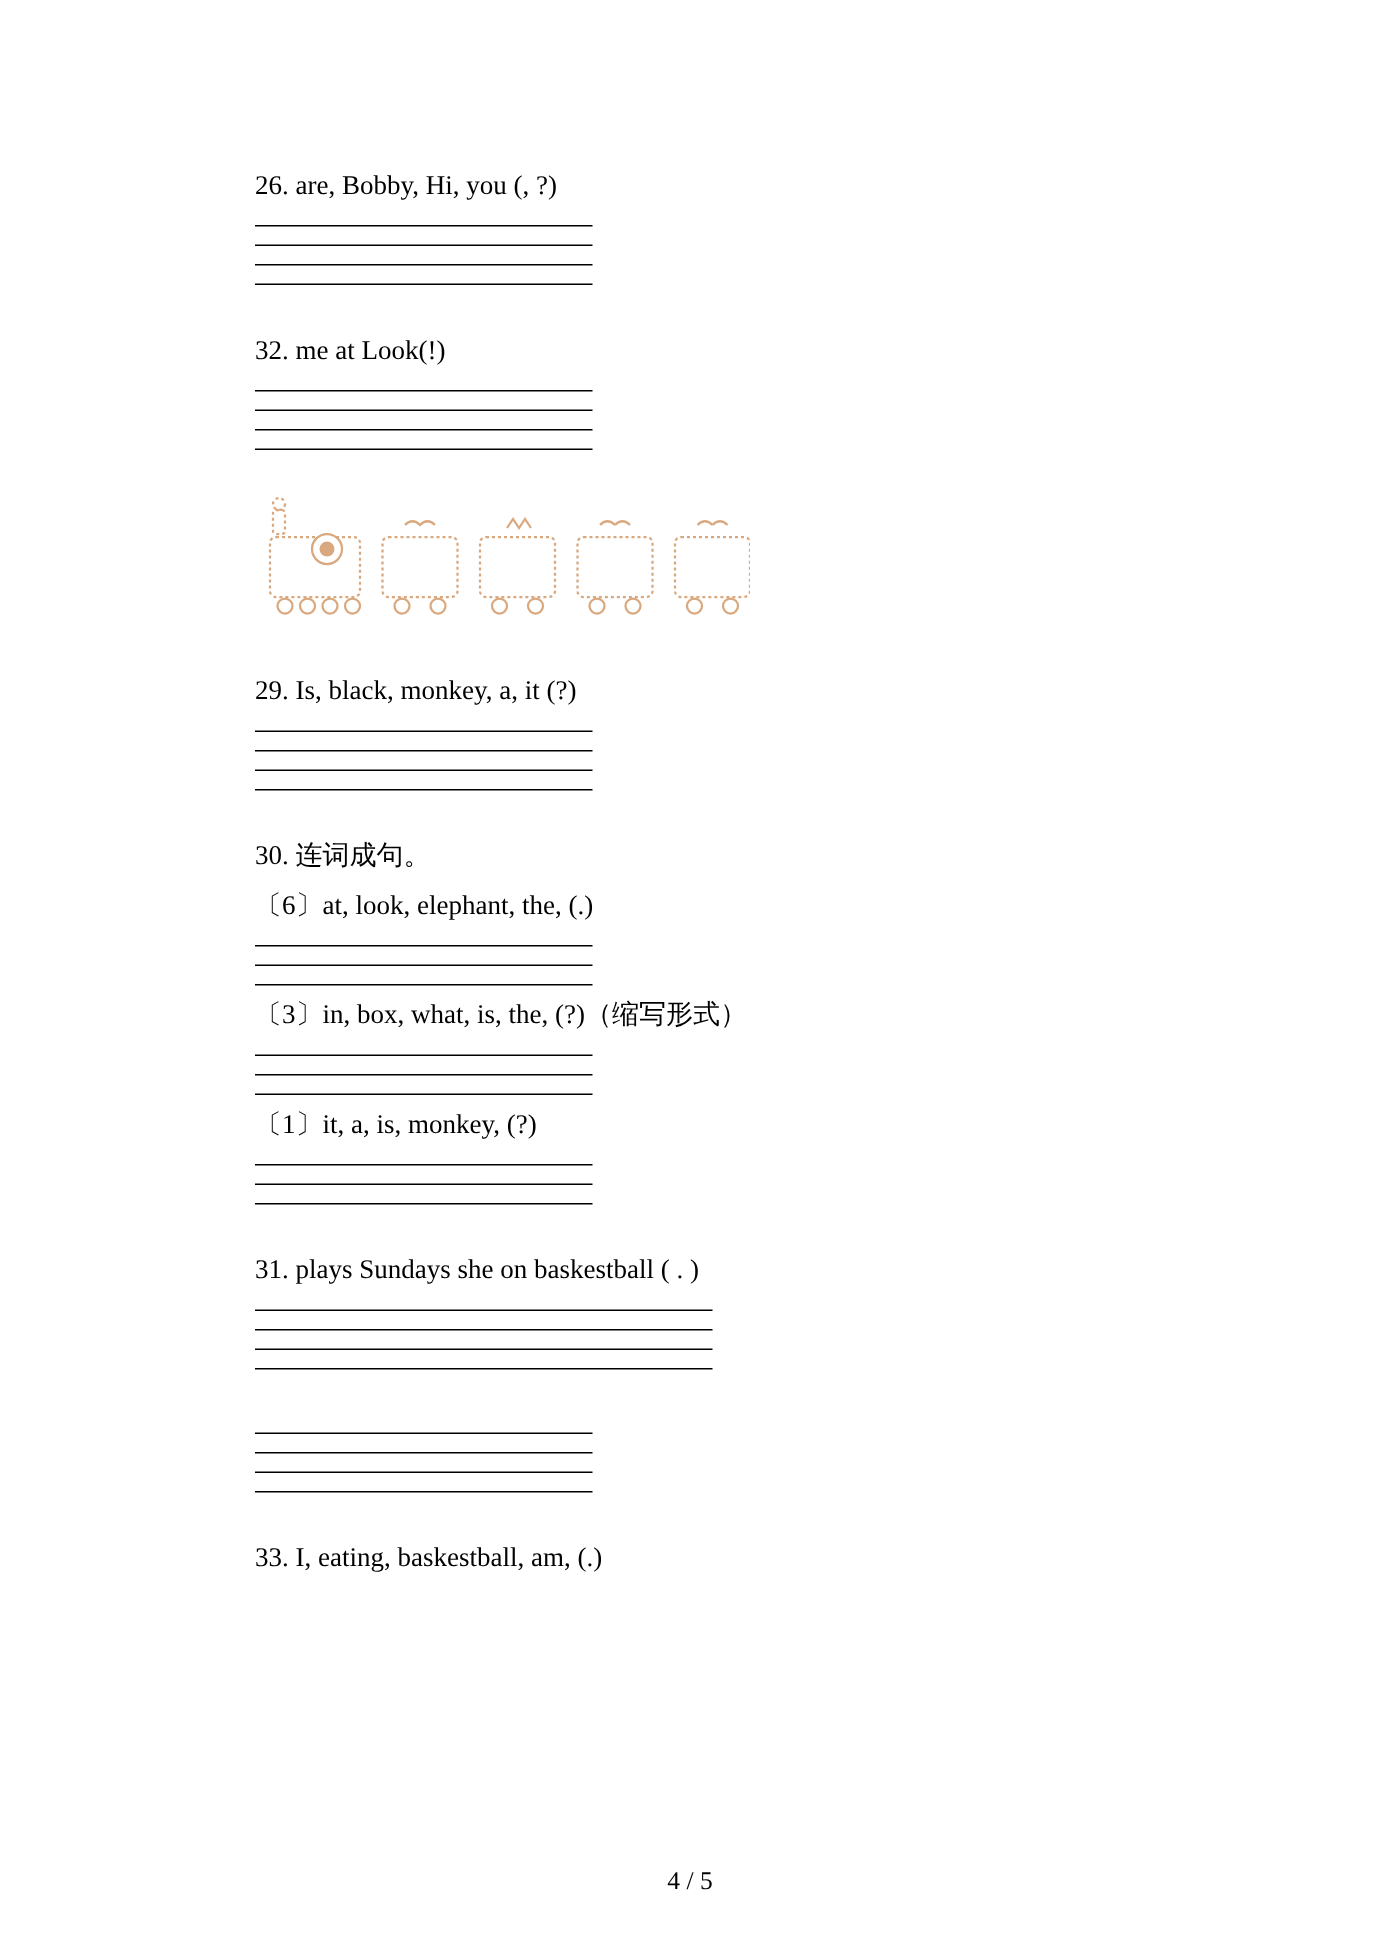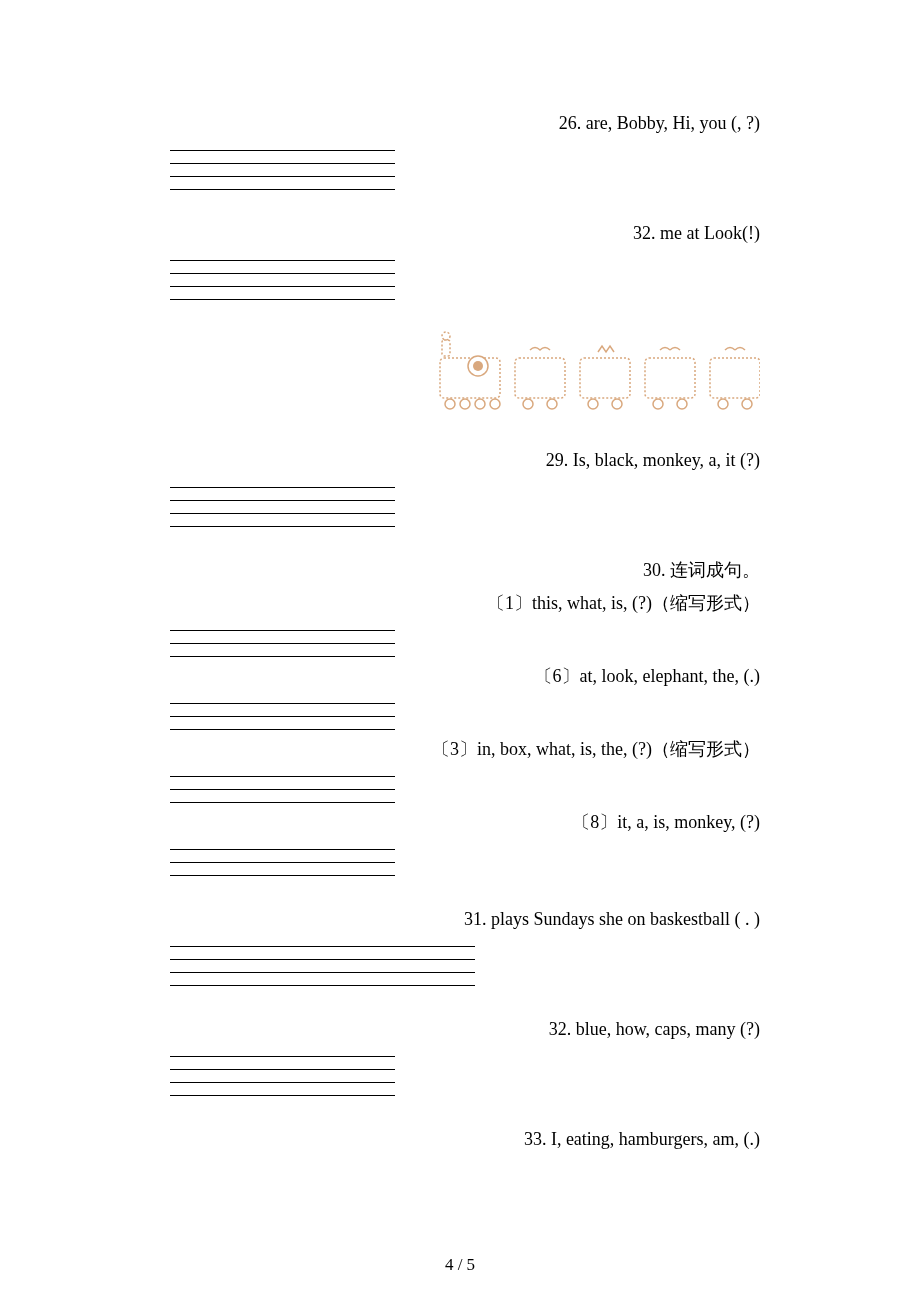--- a/index.html
+++ b/index.html
@@ -12,21 +12,20 @@
       height: 1302px;
       background: #fff;
       font-family: "Times New Roman", "SimSun", serif;
       font-size: 18px;
       color: #000;
       padding: 110px 160px 50px 170px;
       position: relative;
     }
     .question {
       margin-bottom: 30px;
-      text-align: right;
     }
     .question-text {
       line-height: 1.5;
     }
     .lines {
       margin-top: 1px;
     }
     .line {
       border-bottom: 1px solid #000;
       height: 13px;
@@ -39,21 +38,21 @@
       margin-top: 6px;
     }
     .sub-text {
       line-height: 1.5;
     }
     .train-image {
       margin: 8px 0;
     }
     .page-num {
       position: absolute;
-      bottom: 27px;
+      bottom: 38px;
       left: 50%;
       transform: translateX(-50%);
       font-size: 17px;
     }
   </style>
 </head>
 <body>
 
 <div class="question">
   <div class="question-text">
@@ -131,28 +130,20 @@
     <div class="line"></div>
     <div class="line"></div>
   </div>
 </div>
 
 <div class="question">
   <div class="question-text">
     <span>30.</span><span> 连词成句。</span>
   </div>
 
-  <div class="sub-item">
-    <div class="sub-text">〔1〕this, what, is, (?)（缩写形式）</div>
-    <div class="lines">
-      <div class="line"></div>
-      <div class="line"></div>
-      <div class="line"></div>
-    </div>
-  </div>
 
   <div class="sub-item">
     <div class="sub-text">〔6〕at, look, elephant, the, (.)</div>
     <div class="lines">
       <div class="line"></div>
       <div class="line"></div>
       <div class="line"></div>
     </div>
   </div>
 
@@ -160,21 +151,21 @@
     <div class="sub-text">〔3〕in, box, what, is, the, (?)（缩写形式）</div>
     <div class="lines">
       <div class="line"></div>
       <div class="line"></div>
       <div class="line"></div>
     </div>
   </div>
 
 
   <div class="sub-item">
-    <div class="sub-text">〔8〕it, a, is, monkey, (?)</div>
+    <div class="sub-text">〔1〕it, a, is, monkey, (?)</div>
     <div class="lines">
       <div class="line"></div>
       <div class="line"></div>
       <div class="line"></div>
     </div>
   </div>
 </div>
 
 <div class="question">
   <div class="question-text">
@@ -182,30 +173,27 @@
   </div>
   <div class="lines">
     <div class="line wide"></div>
     <div class="line wide"></div>
     <div class="line wide"></div>
     <div class="line wide"></div>
   </div>
 </div>
 
 <div class="question">
-  <div class="question-text">
-    <span>32.</span><span> blue, how, caps, many (?)</span>
-  </div>
   <div class="lines">
     <div class="line"></div>
     <div class="line"></div>
     <div class="line"></div>
     <div class="line"></div>
   </div>
 </div>
 
 <div class="question">
   <div class="question-text">
-    <span>33.</span><span> I, eating, hamburgers, am, (.)</span>
+    <span>33.</span><span> I, eating, baskestball, am, (.)</span>
   </div>
 </div>
 
 <div class="page-num">4 / 5</div>
 
 </body></html>

